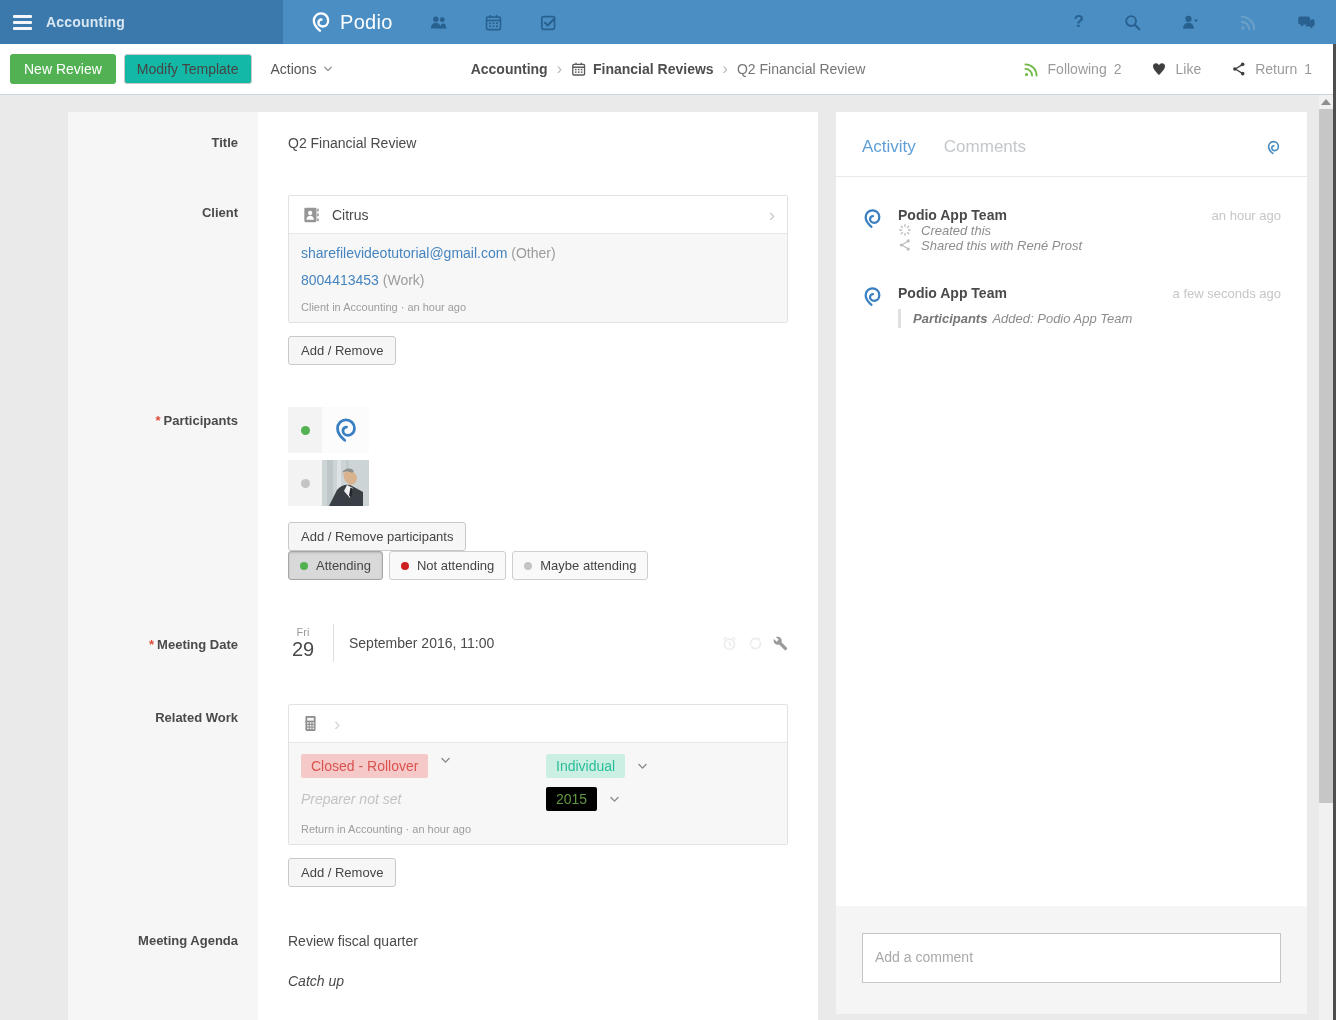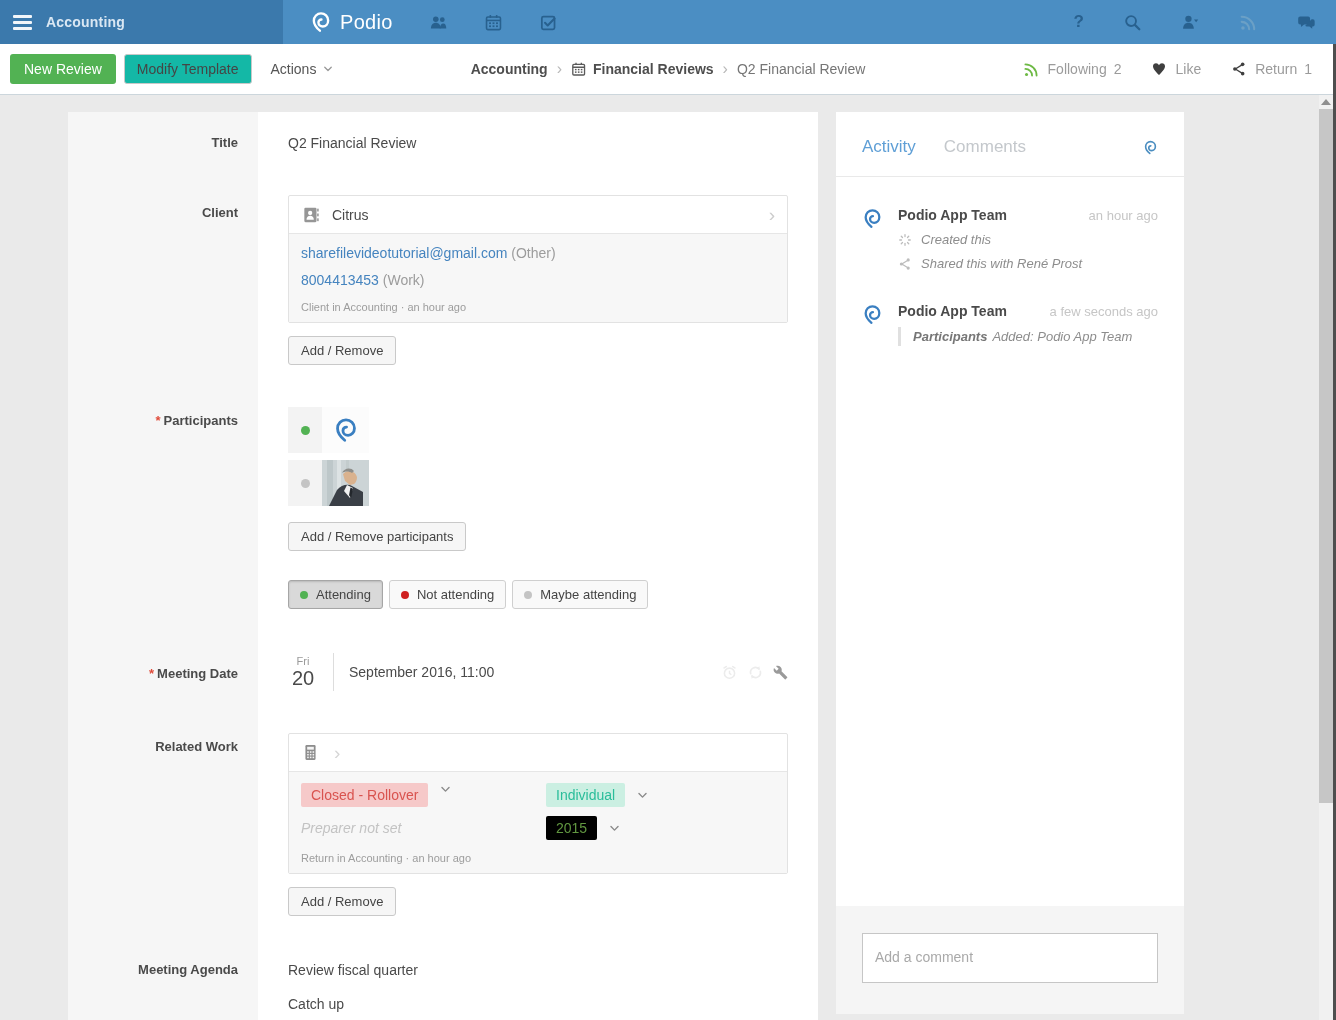--- a/index.html
+++ b/index.html
@@ -77,21 +77,21 @@
   .f-participants { margin-top:42px; }
   .f-participants .field-label { padding-top:6px; }
   .p-row { display:flex; height:46px; margin-bottom:7px; cursor:pointer; }
   .p-status { width:34px; background:#f3f3f3; display:flex; align-items:center; justify-content:center; }
   .dot { width:9px; height:9px; border-radius:50%; }
   .dot-green { background:#52b253; }
   .dot-gray  { background:#c4c4c4; }
   .dot-red   { background:#cf2020; }
   .p-avatar { width:47px; height:46px; background:#fcfcfc; display:flex; align-items:center; justify-content:center; }
   .p-avatar .mark { width:26px; height:26px; color:#3a7fc1; }
-  .filters { margin-top:29px; display:flex; }
+  .filters { display:flex; }
   .filter-btn { display:inline-flex; align-items:center; padding:6px 11px; background:#f9f9f9; border:1px solid #cfcfcf; border-radius:3px; font-size:13px; color:#454545; font-family:inherit; cursor:pointer; margin-right:6px; }
   .filter-btn .dot { width:8px; height:8px; margin-right:8px; }
   .filter-btn.active { background:#d9d9d9; border-color:#a6a6a6; box-shadow:inset 0 1px 2px rgba(0,0,0,.15); }
   .add-participants { margin-top:16px; }
   .add-participants .btn-addremove { margin-top:0; }
 
   .f-date { margin-top:44px; }
   .f-date .field-label { padding-top:13px; }
   .date-box { display:flex; align-items:center; width:500px; }
   .date-cal { text-align:center; width:30px; }
@@ -113,37 +113,37 @@
   .tag-red  { background:#f6c9c9; color:#d9534f; }
   .tag-teal { background:#cbefe2; color:#2abd9a; }
   .tag-green{ background:#000000; color:#619740; }
   .tag-chev { width:13px; height:13px; color:#8a8a8a; margin-left:11px; cursor:pointer; }
   .preparer { font-style:italic; color:#c3c3c3; font-size:14px; }
   .rw-meta { font-size:11px; color:#9d9d9d; margin-top:12px; }
 
   .f-agenda { margin-top:38px; }
   .f-agenda .field-label { padding-top:8px; }
   .agenda-line { font-size:14px; color:#4a4a4a; padding-top:8px; }
-  .agenda-line + .agenda-line { margin-top:10px; }
+  .agenda-line + .agenda-line { margin-top:16px;font-style:italic; }
 
   
-  .activity-panel { position:absolute; left:836px; top:112px; width:348px; height:902px; background:#fff; display:flex; flex-direction:column; }
+  .activity-panel { position:absolute; left:836px; top:112px; width:471px; height:902px; background:#fff; display:flex; flex-direction:column; }
   .panel-header { padding:25px 26px 19px; border-bottom:1px solid #e9e9e9; display:flex; align-items:center; flex-shrink:0; }
   .tab { font-size:17px; cursor:pointer; }
   .tab-active { color:#5f9fd6; }
   .tab-idle { color:#c4c8cc; margin-left:28px; }
   .panel-mark { margin-left:auto; width:15px; height:15px; color:#4a8dc0; }
   .feed { flex:1; padding:30px 26px; overflow:hidden; }
   .entry { display:flex; margin-bottom:32px; }
   .entry-avatar { width:21px; height:21px; color:#3a7fc1; margin-right:15px; margin-top:1px; cursor:pointer; }
   .entry-body { flex:1; min-width:0; }
   .entry-head { display:flex; align-items:baseline; }
   .entry-author { font-size:14px; font-weight:bold; color:#4a4a4a; cursor:pointer; }
   .entry-time { margin-left:auto; font-size:13px; color:#c6c6c6; }
-  .entry-line { display:flex; align-items:flex-end; margin-top:9px; font-size:13px; font-style:italic; color:#8d8d8d; }
+  .entry-line { display:flex; align-items:flex-start; font-size:13px; font-style:italic; color:#8d8d8d; }
   .entry-line .li-icon { width:14px; height:14px; color:#bcbcbc; margin-right:9px; flex-shrink:0; }
   .entry-change { border-left:3px solid #e0e0e0; padding:2px 0 2px 12px; margin-top:8px; font-size:13px; font-style:italic; color:#8d8d8d; }
   .entry-change b { color:#767676; margin-right:5px; }
   .comment-section { background:#f5f5f5; padding:27px 26px; flex-shrink:0; }
   .comment-input { width:100%; height:50px; background:#fff; border:1px solid #c6c6c6; font-family:inherit; font-size:14px; color:#555; padding:15px 12px; resize:none; outline:none; }
   .comment-input::placeholder { color:#a9a9a9; }
 
   
   .window-edge { position:absolute; right:0; top:44px; bottom:0; width:3px; background:#4e4e4e; }
   .scroll-track { position:absolute; right:3px; top:95px; bottom:0; width:14px; background:#f1f1f1; }
@@ -444,21 +444,21 @@
       </div>
     </div>
   </div>
 
   <div class="field f-date">
     <div class="field-label"><span class="req">*</span><span>Meeting Date</span></div>
     <div class="field-content">
       <div class="date-box">
         <div class="date-cal">
           <div class="date-weekday">Fri</div>
-          <div class="date-day">20</div>
+          <div class="date-day">29</div>
         </div>
         <div class="date-sep"></div>
         <div class="date-text">September 2016, 11:00</div>
         <div class="date-icons">
           <svg class="icon-faint">
               <use href="#sym-alarm"></use>
             </svg>
           <svg class="icon-faint">
               <use href="#sym-refresh"></use>
             </svg>

